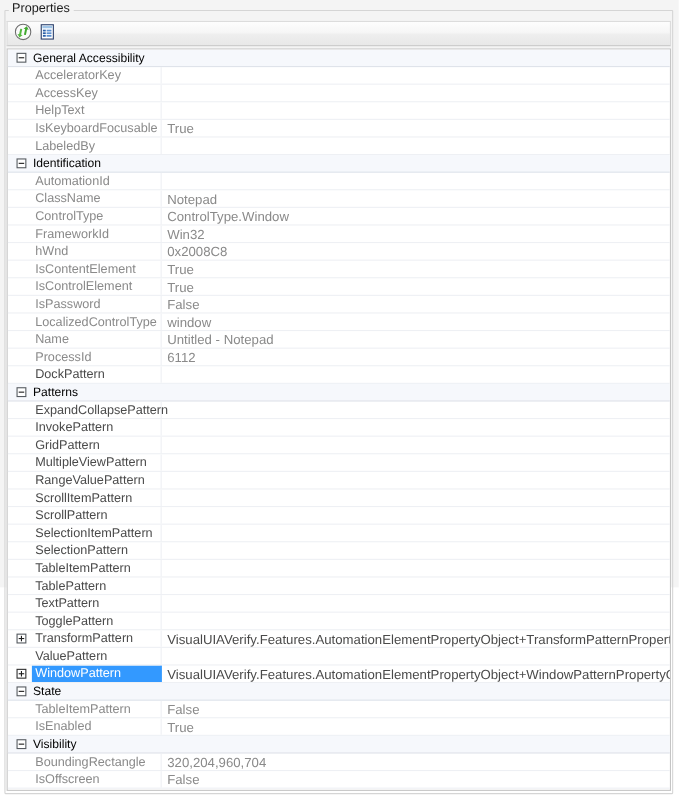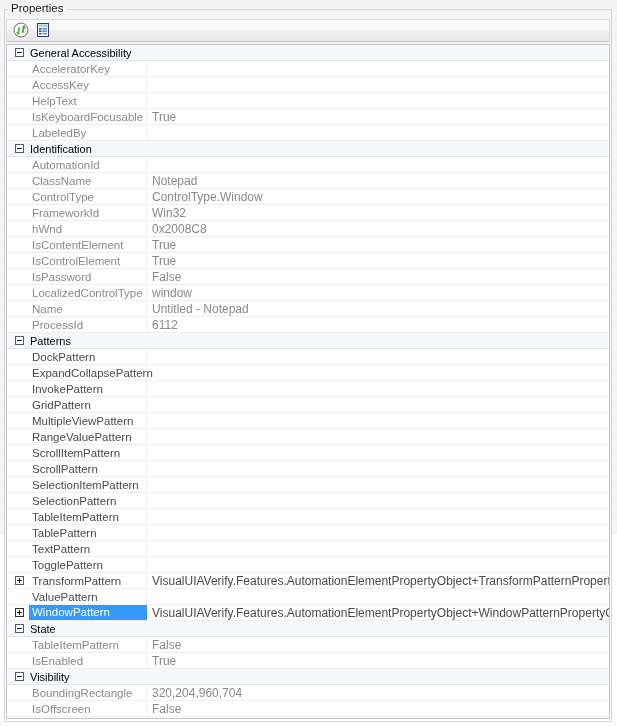--- a/index.html
+++ b/index.html
@@ -298,31 +298,31 @@
         <div class="row">
           <span class="split"></span>
           <span class="pname">Name</span>
           <span class="pval">Untitled - Notepad</span>
         </div>
         <div class="row">
           <span class="split"></span>
           <span class="pname">ProcessId</span>
           <span class="pval">6112</span>
         </div>
+        <div class="row pattern">
+          <span class="split"></span>
+          <span class="pname">DockPattern</span>
+          <span class="pval"></span>
+        </div>
         <div class="row category">
           <span class="expander"></span>
           <span class="cat-label">Patterns</span>
         </div>
         <div class="row pattern">
           <span class="split"></span>
-          <span class="pname">DockPattern</span>
-          <span class="pval"></span>
-        </div>
-        <div class="row pattern">
-          <span class="split"></span>
           <span class="pname">ExpandCollapsePattern</span>
           <span class="pval"></span>
         </div>
         <div class="row pattern">
           <span class="split"></span>
           <span class="pname">InvokePattern</span>
           <span class="pval"></span>
         </div>
         <div class="row pattern">
           <span class="split"></span>

